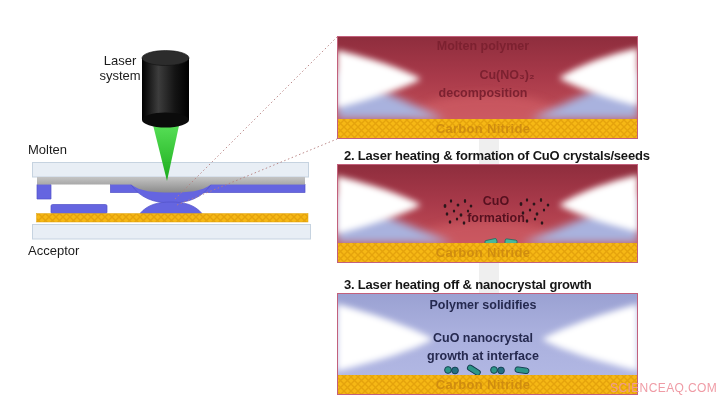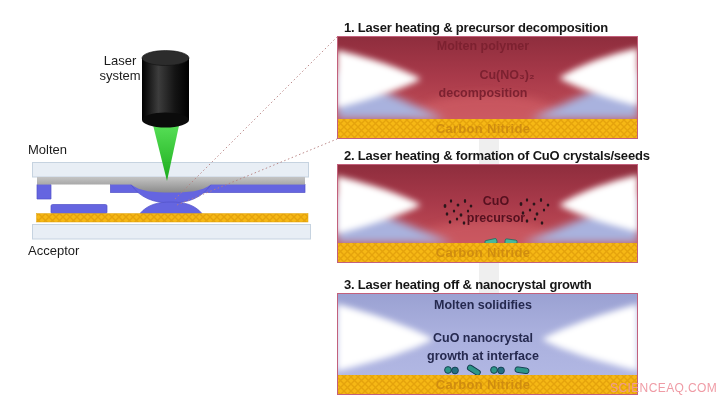--- a/index.html
+++ b/index.html
@@ -84,21 +84,20 @@
   </svg>
 
   <div class="lbl laser-lbl" style="white-space:pre-line;">Laser
 system</div>
   <div class="lbl donor-lbl">Molten</div>
   <div class="lbl acceptor-lbl">Acceptor</div>
 
   <div class="connector" style="top:139px;height:25px;"></div>
   <div class="connector" style="top:263px;height:30px;"></div>
 
-  <div class="panel-title" style="top:20px;">1. Laser heating &amp; precursor decomposition</div>
   <div class="panel-title" style="top:148px;">2. Laser heating &amp; formation of CuO crystals/seeds</div>
   <div class="panel-title" style="top:277px;">3. Laser heating off &amp; nanocrystal growth</div>
 
   <div class="panel" style="top:36px;height:103px;">
     <svg width="301" height="103" viewBox="0 0 301 103">
       <defs>
         <linearGradient id="p1-red" x1="0" y1="0" x2="0" y2="1">
           <stop offset="0" stop-color="#8e2d3d"></stop>
             <stop offset="0.5" stop-color="#a93a4a"></stop>
           <stop offset="1" stop-color="#c24e57"></stop>
@@ -183,21 +182,21 @@
           <ellipse cx="205" cy="59" rx="1.3" ry="1.7"></ellipse>
       </g>
       <g>
         <rect x="148" y="75.5" width="12" height="5" rx="1.5" fill="#49b89a" stroke="#1f6e5e" stroke-width="0.8" transform="rotate(-12 154 78)"></rect>
         <rect x="168" y="75.5" width="12" height="5" rx="1.5" fill="#49b89a" stroke="#1f6e5e" stroke-width="0.8" transform="rotate(8 174 78)"></rect>
       </g>
       <rect x="0" y="79" width="301" height="20" fill="url(#p2-hatch)"></rect>
       <rect x="0.5" y="0.5" width="300" height="98" fill="none" stroke="#c2607c" stroke-width="1"></rect>
     </svg>
     <div class="ptext p2-c" style="top:30px;transform:translateX(13px);">CuO</div>
-    <div class="ptext p2-c" style="top:47px;transform:translateX(13px);">precursor</div>
+    <div class="ptext p2-c" style="top:47px;transform:translateX(13px);">formation</div>
     <div class="cn-lbl" style="top:81px;">Carbon Nitride</div>
   </div>
 
   <div class="panel" style="top:293px;height:102px;">
     <svg width="301" height="102" viewBox="0 0 301 102">
       <defs>
         <linearGradient id="p3-lav" x1="0" y1="0" x2="0" y2="1">
           <stop offset="0" stop-color="#9aa1d2"></stop>
             <stop offset="0.45" stop-color="#a9afdd"></stop>
           <stop offset="1" stop-color="#b1b7e3"></stop>
@@ -217,21 +216,21 @@
         <circle cx="111" cy="77" r="3.4" fill="#2d9688" stroke="#123c4e" stroke-width="0.9"></circle>
         <circle cx="118" cy="77.5" r="3.4" fill="#256f80" stroke="#123c4e" stroke-width="0.9"></circle>
         <rect x="130" y="74.5" width="14" height="5.5" rx="2.5" fill="#2d9688" stroke="#123c4e" stroke-width="0.9" transform="rotate(32 137 77)"></rect>
         <circle cx="157" cy="77" r="3.4" fill="#2d9688" stroke="#123c4e" stroke-width="0.9"></circle>
         <circle cx="164" cy="77.5" r="3.4" fill="#256f80" stroke="#123c4e" stroke-width="0.9"></circle>
         <rect x="178" y="74.5" width="14" height="5.5" rx="2.5" fill="#2d9688" stroke="#123c4e" stroke-width="0.9" transform="rotate(8 185 77)"></rect>
       </g>
       <rect x="0" y="82" width="301" height="20" fill="url(#p3-hatch)"></rect>
       <rect x="0.5" y="0.5" width="300" height="101" fill="none" stroke="#c2607c" stroke-width="1"></rect>
     </svg>
-    <div class="ptext p3-c" style="top:5px;">Molten solidifies</div>
+    <div class="ptext p3-c" style="top:5px;">Polymer solidifies</div>
     <div class="ptext p3-c" style="top:38px;">CuO nanocrystal</div>
     <div class="ptext p3-c" style="top:56px;">growth at interface</div>
     <div class="cn-lbl" style="top:84px;">Carbon Nitride</div>
   </div>
 
   <div class="watermark">SCIENCEAQ.COM</div>
 
 </div>
 
 </body></html>

